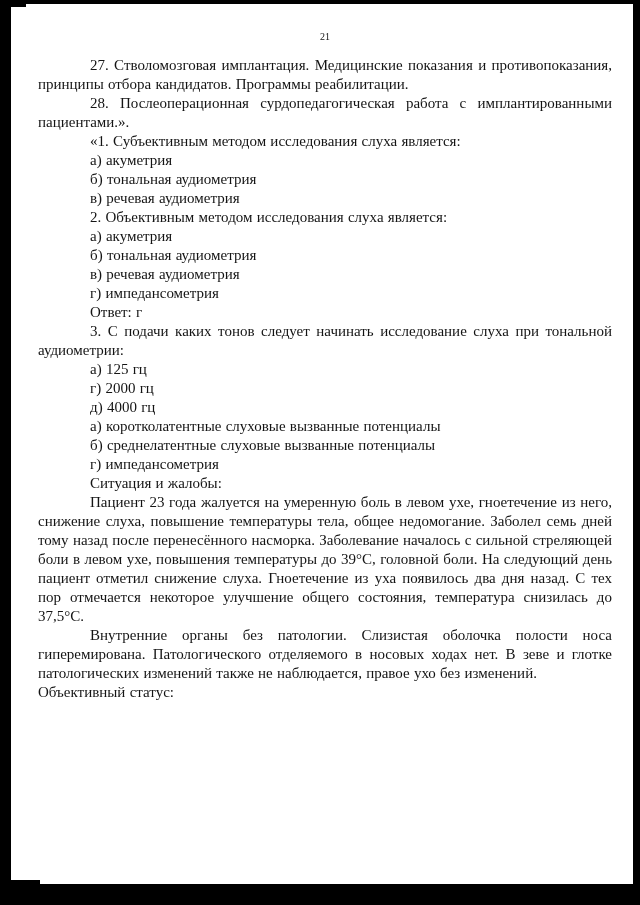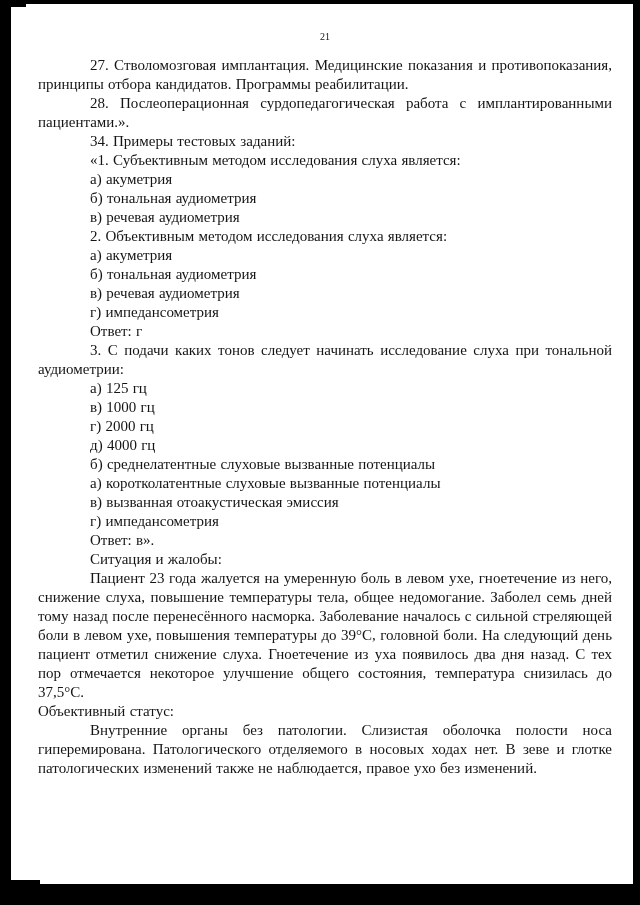--- a/index.html
+++ b/index.html
@@ -56,41 +56,37 @@
   <div class="edge edge-left"></div>
   <div class="edge edge-right"></div>
   <div class="edge edge-bottom"></div>
   <div class="edge edge-bottom2"></div>
 
   <div class="content">
     <div class="page-number">21</div>
     <div id="document-body">
         <p class="para indent">27. Стволомозговая имплантация. Медицинские показания и противопоказания, принципы отбора кандидатов. Программы реабилитации.</p>
         <p class="para indent">28. Послеоперационная сурдопедагогическая работа с имплантированными пациентами.».</p>
-        <p class="para indent">34. Примеры тестовых заданий:</p>
         <p class="para indent">«1. Субъективным методом исследования слуха является:</p>
         <p class="para indent">а) акуметрия</p>
         <p class="para indent">б) тональная аудиометрия</p>
         <p class="para indent">в) речевая аудиометрия</p>
         <p class="para indent">2. Объективным методом исследования слуха является:</p>
         <p class="para indent">а) акуметрия</p>
         <p class="para indent">б) тональная аудиометрия</p>
         <p class="para indent">в) речевая аудиометрия</p>
         <p class="para indent">г) импедансометрия</p>
         <p class="para indent">Ответ: г</p>
         <p class="para indent">3. С подачи каких тонов следует начинать исследование слуха при тональной аудиометрии:</p>
         <p class="para indent">а) 125 гц</p>
-        <p class="para indent">в) 1000 гц</p>
         <p class="para indent">г) 2000 гц</p>
         <p class="para indent">д) 4000 гц</p>
+        <p class="para indent">а) коротколатентные слуховые вызванные потенциалы</p>
         <p class="para indent">б) среднелатентные слуховые вызванные потенциалы</p>
-        <p class="para indent">а) коротколатентные слуховые вызванные потенциалы</p>
-        <p class="para indent">в) вызванная отоакустическая эмиссия</p>
         <p class="para indent">г) импедансометрия</p>
-        <p class="para indent">Ответ: в».</p>
         <p class="para indent">Ситуация и жалобы:</p>
         <p class="para indent">Пациент 23 года жалуется на умеренную боль в левом ухе, гноетечение из него, снижение слуха, повышение температуры тела, общее недомогание. Заболел семь дней тому назад после перенесённого насморка. Заболевание началось с сильной стреляющей боли в левом ухе, повышения температуры до 39°С, головной боли. На следующий день пациент отметил снижение слуха. Гноетечение из уха появилось два дня назад. С тех пор отмечается некоторое улучшение общего состояния, температура снизилась до 37,5°С.</p>
+        <p class="para indent">Внутренние органы без патологии. Слизистая оболочка полости носа гиперемирована. Патологического отделяемого в носовых ходах нет. В зеве и глотке патологических изменений также не наблюдается, правое ухо без изменений.</p>
         <p class="para">Объективный статус:</p>
-        <p class="para indent">Внутренние органы без патологии. Слизистая оболочка полости носа гиперемирована. Патологического отделяемого в носовых ходах нет. В зеве и глотке патологических изменений также не наблюдается, правое ухо без изменений.</p>
       </div>
   </div>
 
 </div>
 
 </body></html>

